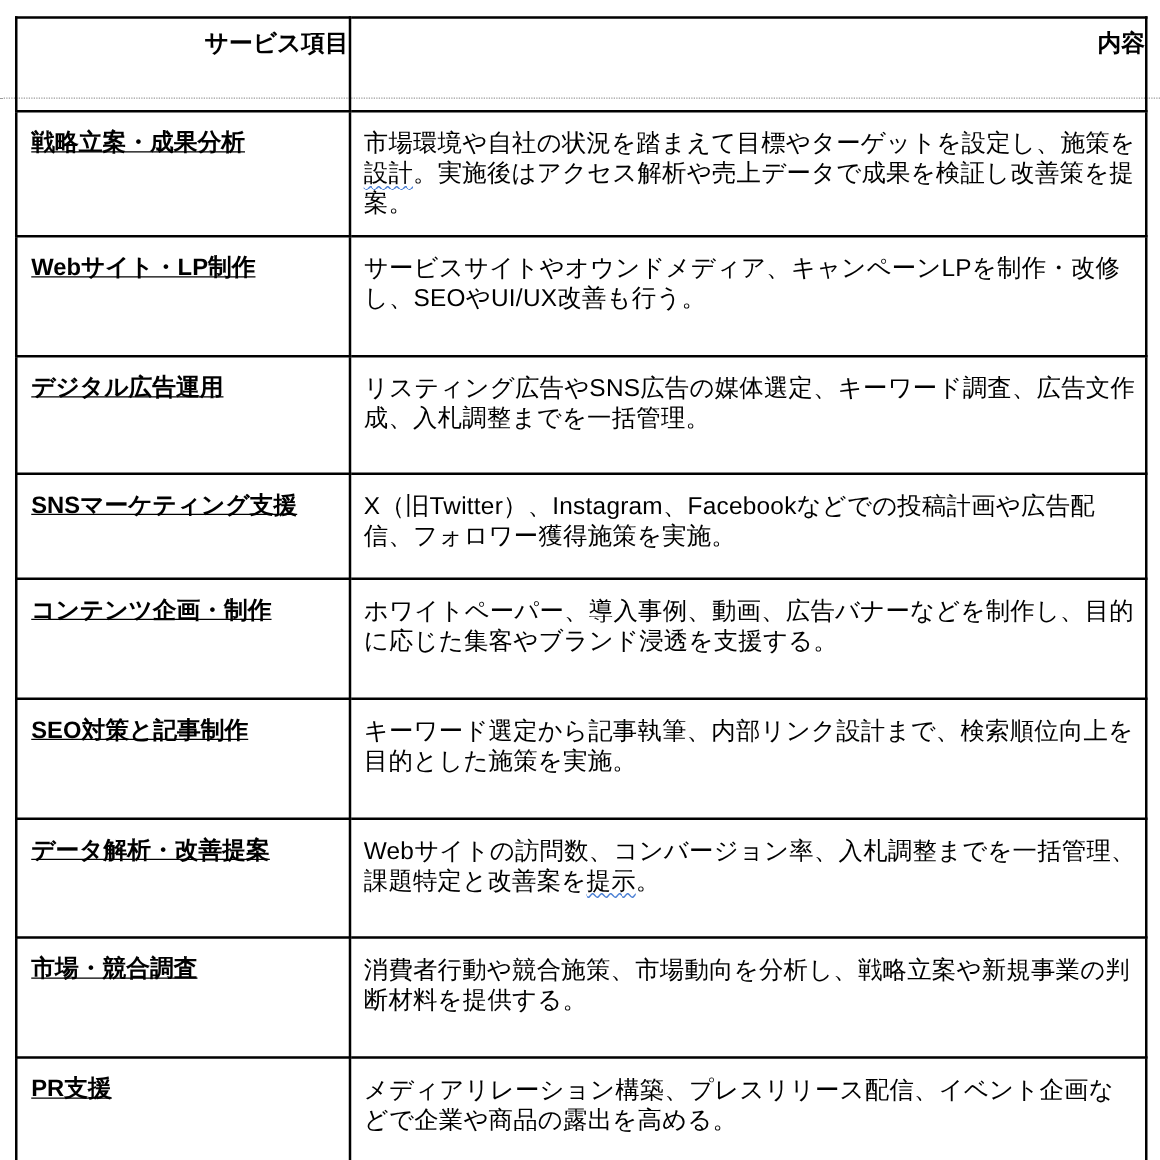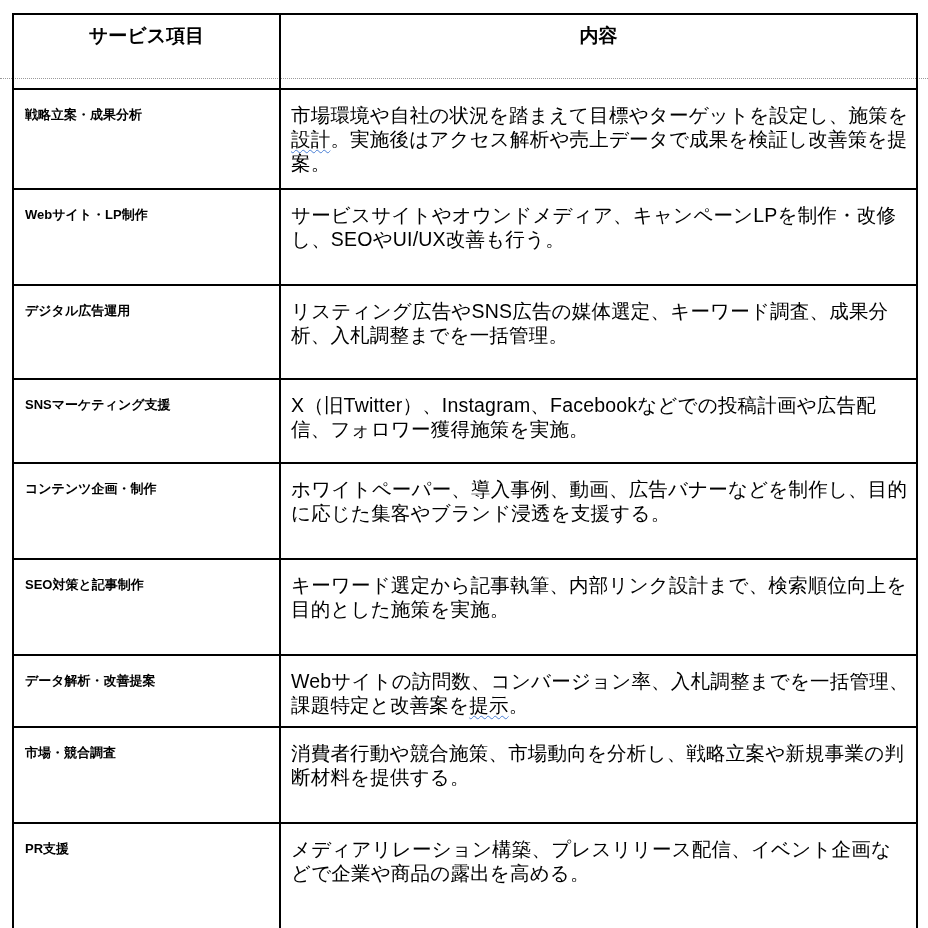--- a/index.html
+++ b/index.html
@@ -14,26 +14,27 @@
     table.svc {
       position: absolute; left: 12px; top: 13px;
       width: 904px; border-collapse: collapse; table-layout: fixed;
     }
     table.svc td, table.svc th {
       border: 2px solid #000; vertical-align: top; padding: 0;
     }
     col.c1 { width: 267px; }
     col.c2 { width: 637px; }
     th {
-      font-weight: bold; font-size: 19px; text-align: center;
+      font-weight: bold; font-size: 19px; text-align: right;
       height: 63px; line-height: 22px; padding-top: 10px !important;
     }
     td.name {
-      font-weight: bold; font-size: 13px; line-height: 24px;
+      font-weight: bold; font-size: 19px; line-height: 24px;
       padding: 13px 0 0 11px !important;
+      text-decoration: underline;
     }
     td.desc {
       font-size: 19.5px; line-height: 24px; letter-spacing: 0.2px;
       padding: 13px 6px 0 10px !important;
     }
     .squiggle {
       text-decoration: underline wavy #4a7fd4;
       text-decoration-thickness: 1px; text-underline-offset: 3px; text-align: center;
     }
   </style>
@@ -55,35 +56,35 @@
   <tr style="height:100px">
     <td class="name">戦略立案・成果分析</td>
     <td class="desc"><span>市場環境や自社の状況を踏まえて目標やターゲットを設定し、施策を</span><span class="squiggle">設計</span><span>。実施後はアクセス解析や売上データで成果を検証し改善策を提案。</span></td>
   </tr>
   <tr style="height:96px">
     <td class="name">Webサイト・LP制作</td>
     <td class="desc">サービスサイトやオウンドメディア、キャンペーンLPを制作・改修し、SEOやUI/UX改善も行う。</td>
   </tr>
   <tr style="height:94px">
     <td class="name">デジタル広告運用</td>
-    <td class="desc">リスティング広告やSNS広告の媒体選定、キーワード調査、成果分析、入札調整までを一括管理。</td>
+    <td class="desc">リスティング広告やSNS広告の媒体選定、キーワード調査、広告文作成、入札調整までを一括管理。</td>
   </tr>
   <tr style="height:84px">
     <td class="name">SNSマーケティング支援</td>
     <td class="desc">X（旧Twitter）、Instagram、Facebookなどでの投稿計画や広告配信、フォロワー獲得施策を実施。</td>
   </tr>
   <tr style="height:96px">
     <td class="name">コンテンツ企画・制作</td>
     <td class="desc">ホワイトペーパー、導入事例、動画、広告バナーなどを制作し、目的に応じた集客やブランド浸透を支援する。</td>
   </tr>
   <tr style="height:96px">
     <td class="name">SEO対策と記事制作</td>
     <td class="desc">キーワード選定から記事執筆、内部リンク設計まで、検索順位向上を目的とした施策を実施。</td>
   </tr>
-  <tr style="height:72px">
+  <tr style="height:95px">
     <td class="name">データ解析・改善提案</td>
     <td class="desc"><span>Webサイトの訪問数、コンバージョン率、入札調整までを一括管理、課題特定と改善案を</span><span class="squiggle">提示</span><span>。</span></td>
   </tr>
   <tr style="height:96px">
     <td class="name">市場・競合調査</td>
     <td class="desc">消費者行動や競合施策、市場動向を分析し、戦略立案や新規事業の判断材料を提供する。</td>
   </tr>
   <tr style="height:117px">
     <td class="name">PR支援</td>
     <td class="desc">メディアリレーション構築、プレスリリース配信、イベント企画などで企業や商品の露出を高める。</td>

